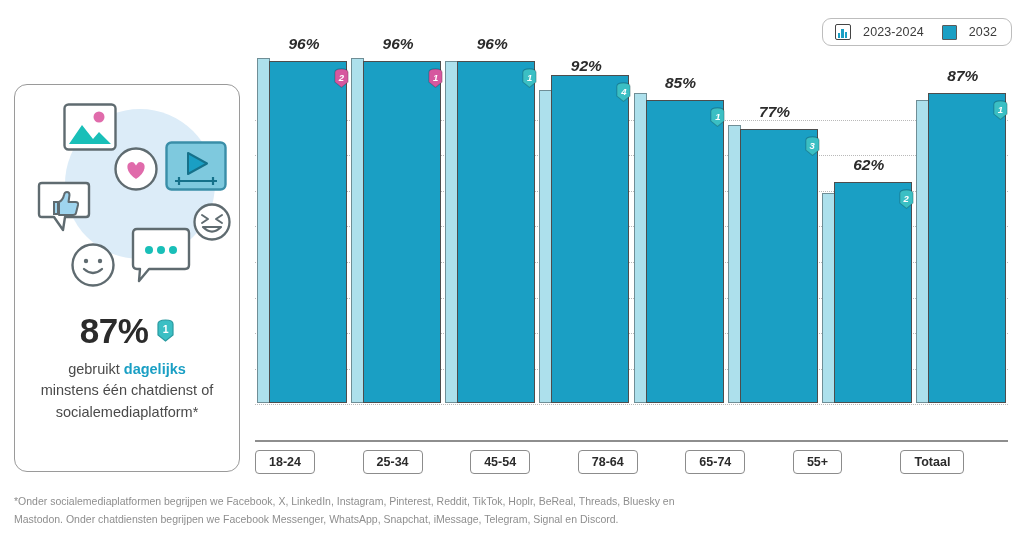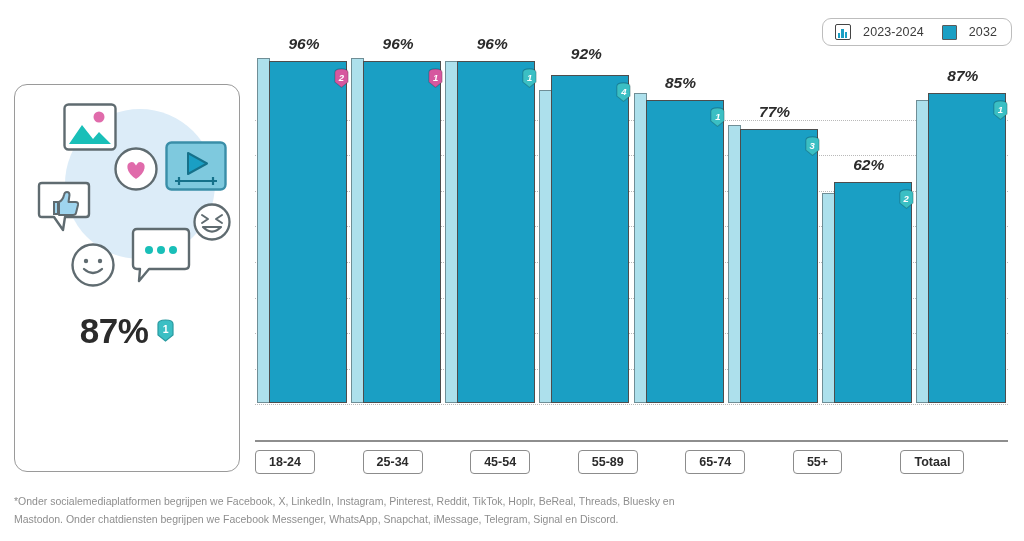--- a/index.html
+++ b/index.html
@@ -202,20 +202,25 @@
     <div class="stat">
       <div class="stat-top">
         <span class="stat-num">87%</span>
         <span class="badge">
           <svg class="bshape" viewBox="0 0 17 23" preserveAspectRatio="none">
             <path d="M1 5 q0-4 7.5-4 q7.5 0 7.5 4 v11 l-7.5 6 l-7.5-6 z" fill="#3bbfc4" stroke="#2a9aa0" stroke-width="1.2"></path>
           </svg>
           <span class="bnum">1</span>
         </span>
       </div>
+      <div class="stat-lines">
+        <div><span>gebruikt </span><span class="hl">dagelijks</span></div>
+        <div>minstens één chatdienst of</div>
+        <div>socialemediaplatform*</div>
+      </div>
     </div>
   </div>
 
   <div class="chart">
     <div class="plot">
       <div class="grid" id="gridlines">
           <div class="gline" style="bottom: 35.6px;"></div>
           <div class="gline" style="bottom: 71.2px;"></div>
           <div class="gline" style="bottom: 106.8px;"></div>
           <div class="gline" style="bottom: 142.4px;"></div>
@@ -263,21 +268,21 @@
                 <path d="M1 5 q0-4 7.5-4 q7.5 0 7.5 4 v11 l-7.5 6 l-7.5-6 z" fill="#3bbfc4" stroke="rgba(0,0,0,.22)" stroke-width="1.2"></path>
               </svg>
               <span class="bnum">1</span>
             </span>
           </div>
           <div class="group">
             <div class="bars">
               <div class="bar-old" title="2023-2024: 88%" style="height: 313.28px;"></div>
               <div class="bar-new" title="2025: 92%" style="height: 327.52px;"></div>
             </div>
-            <div class="value" style="bottom: 340px; left: 52%;">92%</div>
+            <div class="value" style="bottom: 328px; left: 52%;">92%</div>
             <span class="badge sm bbadge" style="bottom: 300.52px; left: calc(52% + 30px);">
               <svg class="bshape" viewBox="0 0 17 23" preserveAspectRatio="none">
                 <path d="M1 5 q0-4 7.5-4 q7.5 0 7.5 4 v11 l-7.5 6 l-7.5-6 z" fill="#3bbfc4" stroke="rgba(0,0,0,.22)" stroke-width="1.2"></path>
               </svg>
               <span class="bnum">4</span>
             </span>
           </div>
           <div class="group">
             <div class="bars">
               <div class="bar-old" title="2023-2024: 87%" style="height: 309.72px;"></div>
@@ -337,21 +342,21 @@
         <div class="xcell">
           <div class="xbox">18-24</div>
         </div>
         <div class="xcell">
           <div class="xbox">25-34</div>
         </div>
         <div class="xcell">
           <div class="xbox">45-54</div>
         </div>
         <div class="xcell">
-          <div class="xbox">55-89</div>
+          <div class="xbox">78-64</div>
         </div>
         <div class="xcell">
           <div class="xbox">65-74</div>
         </div>
         <div class="xcell">
           <div class="xbox">55+</div>
         </div>
         <div class="xcell">
           <div class="xbox">Totaal</div>
         </div>

